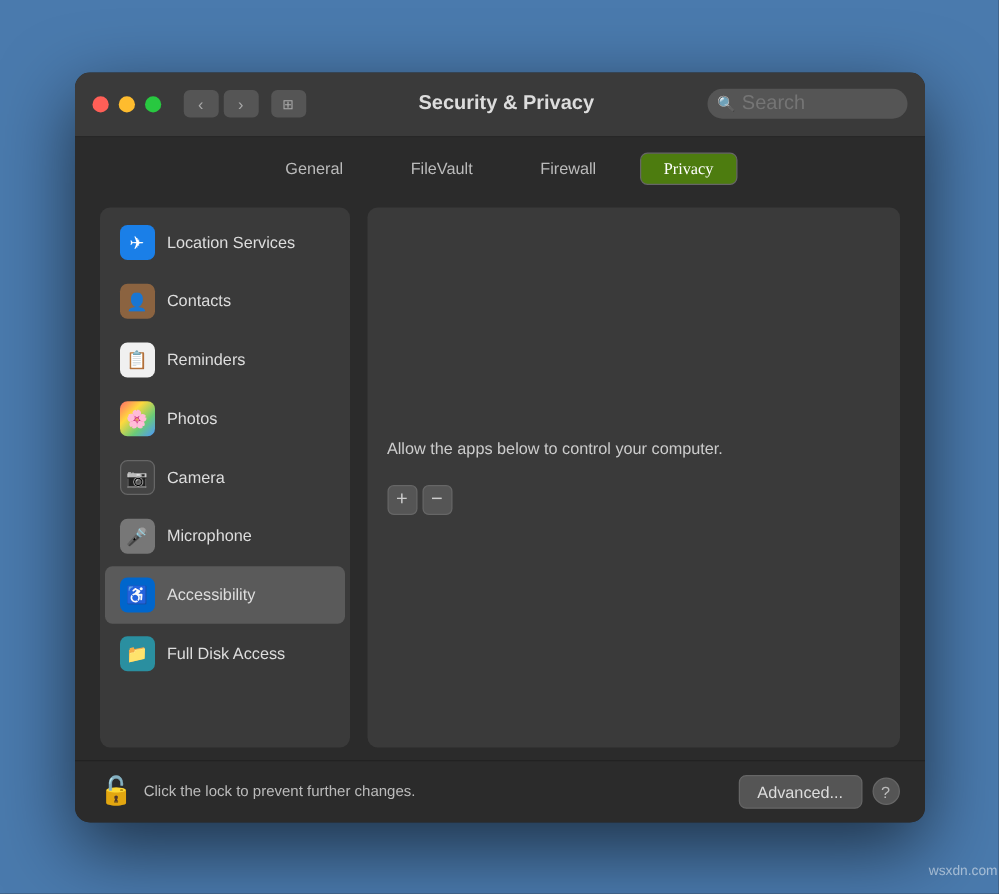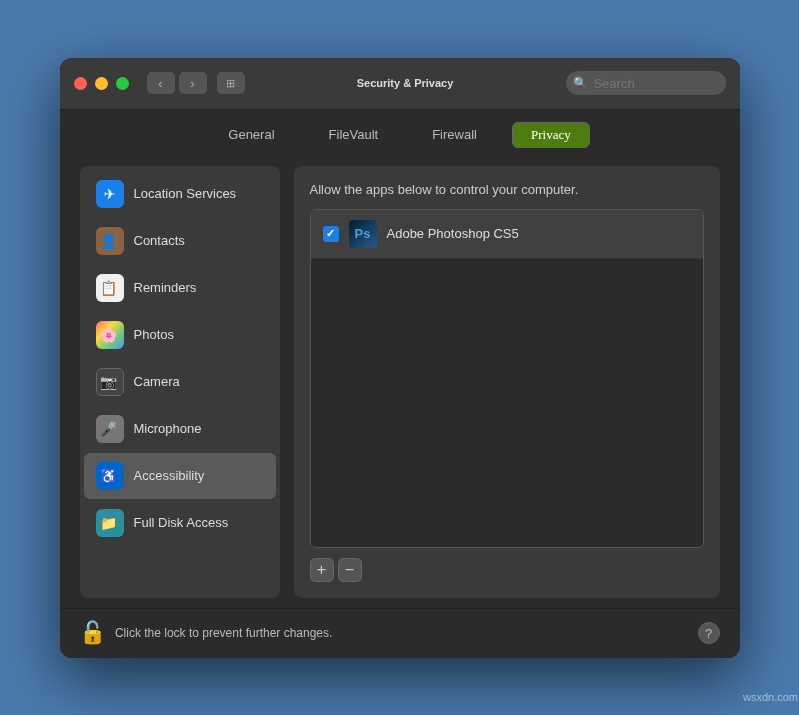--- a/index.html
+++ b/index.html
@@ -71,39 +71,39 @@
       align-items: center;
       justify-content: center;
       cursor: pointer;
       color: #aaa;
       font-size: 11px;
     }
     .titlebar-title {
       flex: 1;
       text-align: center;
       color: #ddd;
-      font-size: 11px;
+      font-size: 16px;
       font-weight: 600;
     }
     .search-box {
       width: 160px;
       height: 24px;
       background: #555;
       border-radius: 12px;
       display: flex;
       align-items: center;
       padding: 0 8px;
       gap: 5px;
     }
     .search-box input {
       background: transparent;
       border: none;
       outline: none;
       color: #aaa;
-      font-size: 13px;
+      font-size: 16px;
       width: 100%;
     }
     .search-icon-char {
       color: #888;
       font-size: 12px;
     }
     
     .tabs-row {
       display: flex;
       justify-content: center;
@@ -399,36 +399,30 @@
       <div class="sidebar-item">
         <div class="icon-circle icon-teal">
           <span style="font-size:14px; color:white;">📁</span>
         </div>
         <span class="sidebar-item-label">Full Disk Access</span>
       </div>
     </div>
 
     <div class="right-panel">
       <div class="panel-description">Allow the apps below to control your computer.</div>
-      <div class="apps-list">
-        <div class="app-row">
-          <div class="app-checkbox"></div>
-          <div class="app-icon ps-icon">Ps</div>
-          <span class="app-name">Adobe Photoshop CS5</span>
-        </div>
-      </div>
       <div class="panel-actions">
         <div class="action-btn">+</div>
         <div class="action-btn">−</div>
       </div>
     </div>
   </div>
 
   <div class="bottom-bar">
     <div class="lock-area">
       <span class="lock-icon">🔓</span>
       <span class="lock-text">Click the lock to prevent further changes.</span>
     </div>
+    <button class="advanced-btn">Advanced...</button>
     <div class="question-btn">?</div>
   </div>
 </div>
 
 <div class="watermark">wsxdn.com</div>
 
 </body></html>

